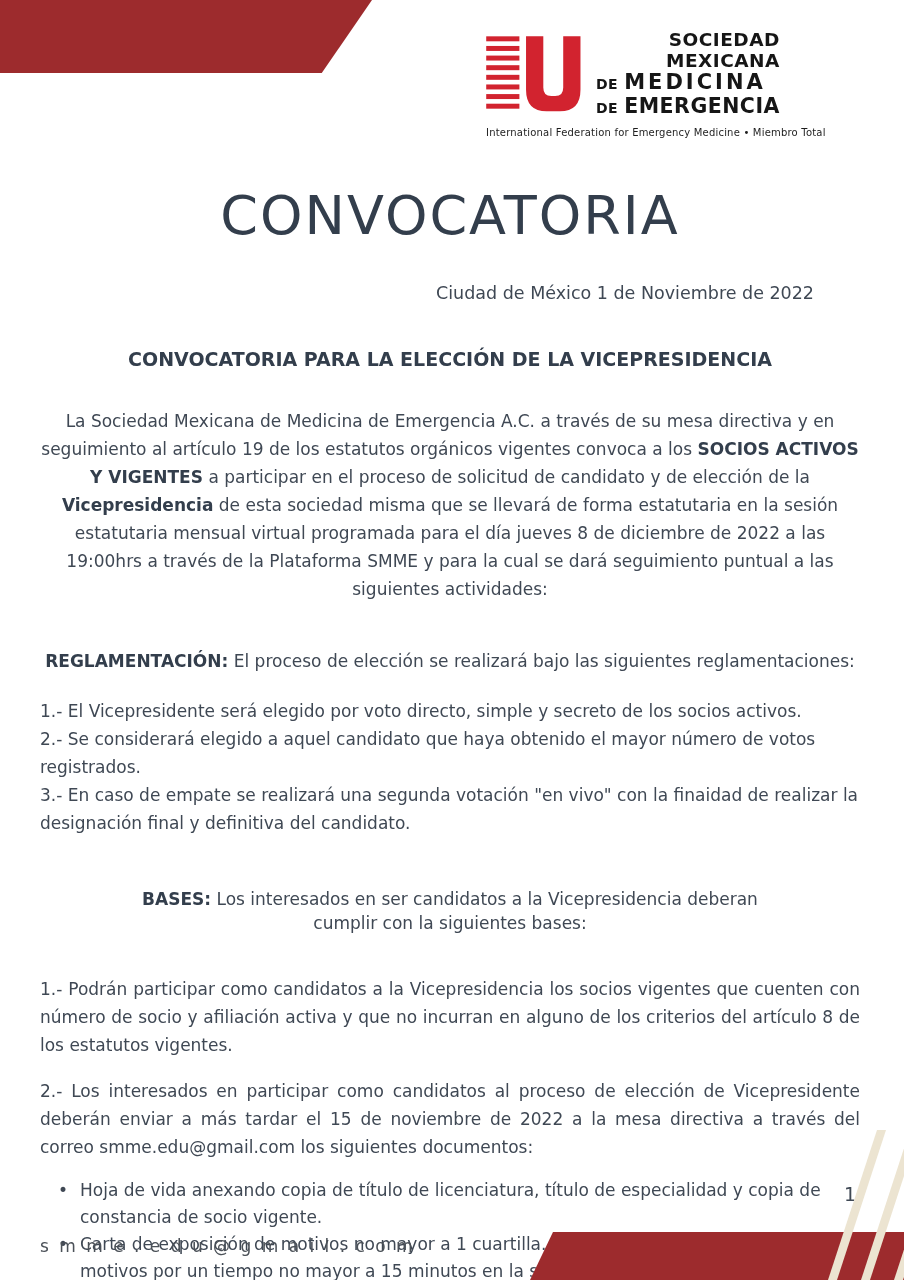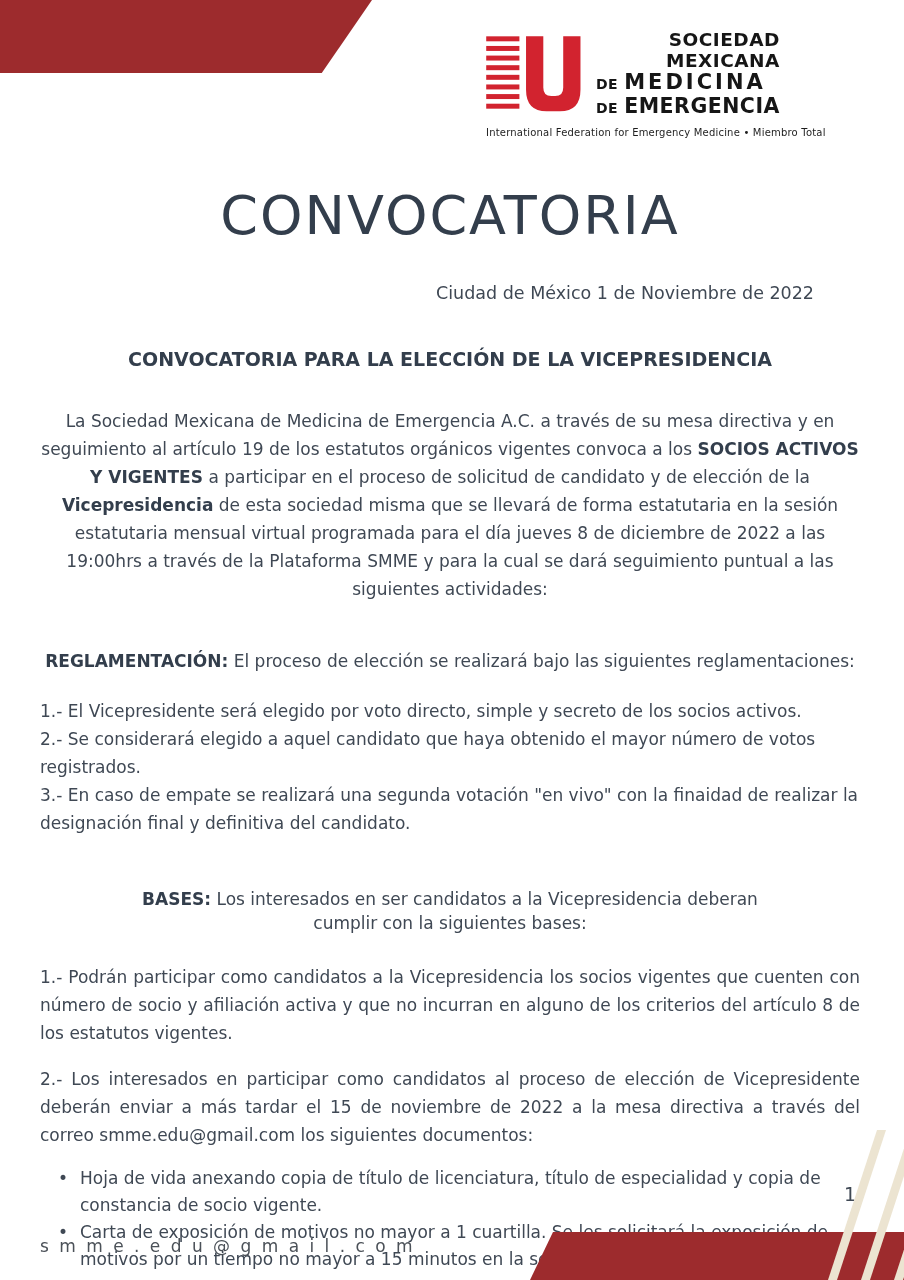--- a/index.html
+++ b/index.html
@@ -37,21 +37,21 @@
   .doc-heading{
     margin-top:42px;text-align:center;font-size:19px;font-weight:bold;
     color:var(--ink_strong,#333e4c);line-height:28px;
   }
   p,ul{margin:0;}
   .intro{margin:34px auto 0;max-width:824px;text-align:center;font-size:17px;line-height:28px;}
   .b{font-weight:bold;color:var(--ink_strong,#333e4c);}
   .section-line{margin:44px auto 0;text-align:center;font-size:17px;line-height:28px;}
   .rule-list{list-style:none;padding:0;margin:22px 0 0 0;font-size:17px;line-height:28px;}
   .bases-line{margin:50px auto 0;max-width:660px;text-align:center;font-size:17px;line-height:24px;}
-  .just{margin-top:28px;text-align:justify;font-size:17px;line-height:28px;}
+  .just{margin-top:40px;text-align:justify;font-size:17px;line-height:28px;}
   .just + .just{margin-top:18px;}
   .bullets{list-style:none;padding:0;margin:16px 0 0 16px;font-size:17px;line-height:27px;}
   .bullets li{position:relative;padding-left:24px;}
   .bullets li::before{content:"•";position:absolute;left:2px;top:0;font-size:17px;}
   .page-number{position:absolute;right:48px;top:1183px;font-size:19px;color:var(--ink,#3f4854);}
   .footer-email{position:absolute;left:40px;top:1236px;font-size:17px;letter-spacing:2.5px;color:#4b5158;}
 </style>
 </head>
 <body>
 

